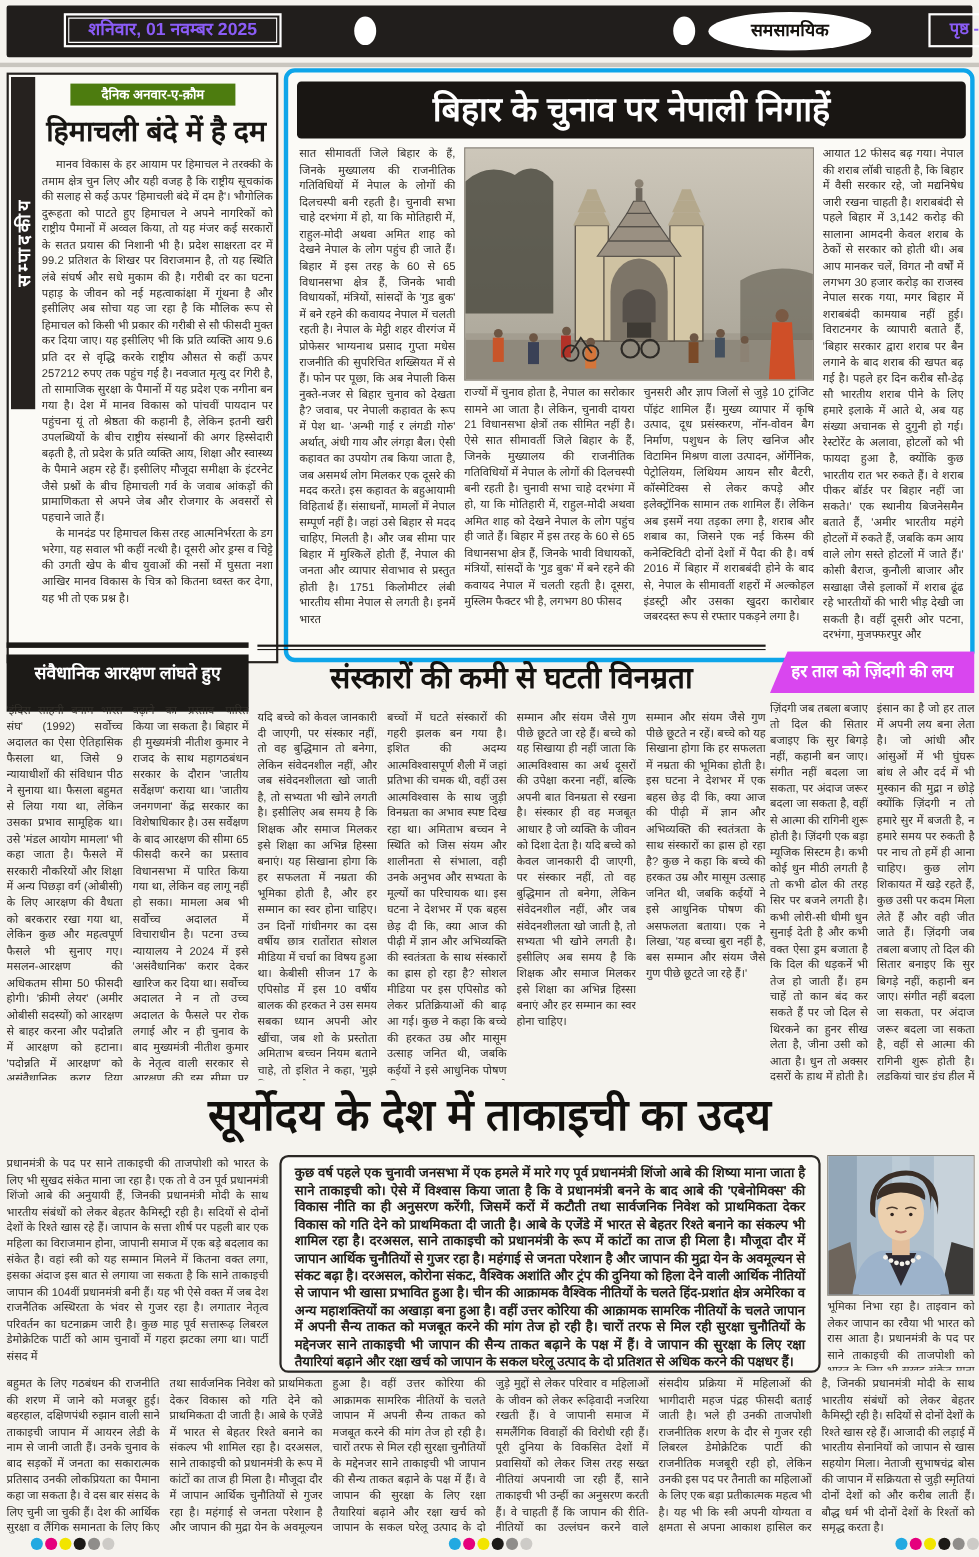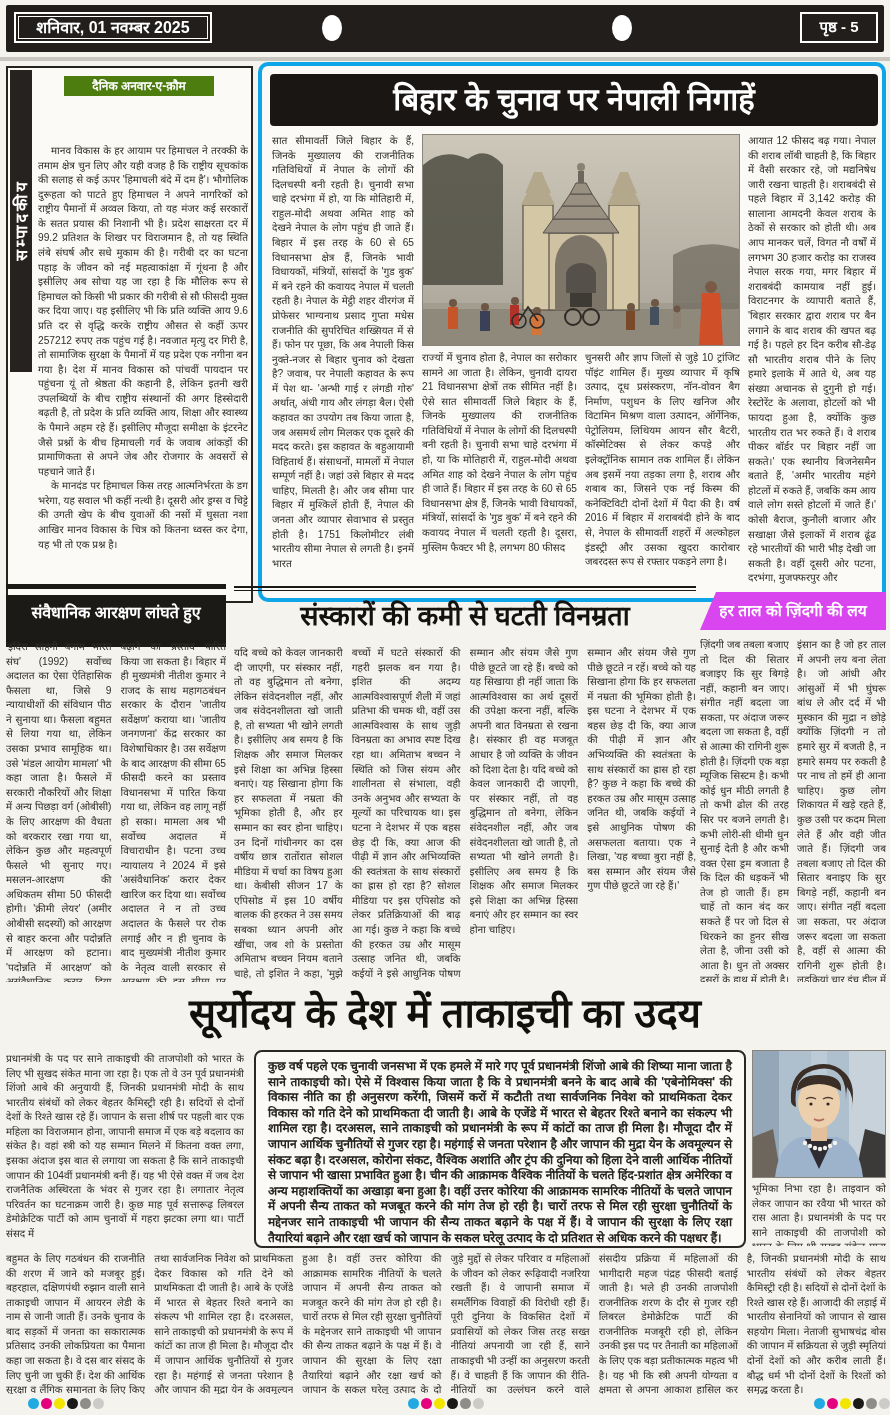--- a/index.html
+++ b/index.html
@@ -1,21 +1,21 @@
 <!DOCTYPE html>
 <html><head>
 <meta charset="utf-8">
 <style>
   * { margin:0; padding:0; box-sizing:border-box; }
   html,body { width:890px; height:1415px; }
   body { font-family:"Liberation Sans", sans-serif; background:#f5f3ee; position:relative; overflow:hidden; color:#24211d; }
   .abs { position:absolute; }
   
   .masthead-bar { left:6px; top:5px; width:878px; height:47px; background:#211e1c; border-radius:2px; }
-  .wframe { border:2px solid #fff; color:#ffffff; text-align:center; font-weight:700; }
+  .wframe { border:2px solid #fff; color:#8b5cf6; text-align:center; font-weight:700;margin-left:44px; }
   .date-box { left:8px; top:7px; width:198px; height:31px; font-size:16px; line-height:27px; box-shadow:inset 0 0 0 2px #211e1c, inset 0 0 0 3px #fff; }
   .divider-dot { width:20px; height:26px; background:#fff; border-radius:50%; top:10px; }
   .masthead-box { left:348px; top:7px; width:248px; height:31px; background:#fff; color:#16130f; font-weight:700; font-size:15px; line-height:29px; text-align:center; border:1px solid #16130f; box-shadow:0 0 0 2px #211e1c, 0 0 0 3px #fff; }
   .section-oval { left:638px; top:6px; width:148px; height:35px; background:#fff; border-radius:50%; color:#16130f; font-weight:800; font-size:16px; line-height:35px; text-align:center; }
   .page-box { left:794px; top:7px; width:78px; height:31px; font-size:15px; line-height:26px; }
   .header-shadow { left:0; top:57px; width:890px; height:4px; background:#c9c6bf; }
   
   .tcol { text-align:justify; font-size:10.2px; line-height:1.43; color:#322f2a; overflow:hidden; height:100%; }
   .tcol p { text-indent:13px; }
   
@@ -60,29 +60,31 @@
   .dots i { width:11px; height:11px; border-radius:50%; display:block; }
   .dots-left { left:28px; } .dots-center { left:408px; } .dots-right { left:814px; }
 </style>
 </head>
 <body>
 
 <div class="abs masthead-bar">
   <div class="abs wframe date-box">शनिवार, 01 नवम्बर 2025</div>
   <div class="abs divider-dot" style="left:316px"></div>
   <div class="abs divider-dot" style="left:606px"></div>
+  <div class="abs section-oval">समसामयिक</div>
   <div class="abs wframe page-box">पृष्ठ - 5</div>
 </div>
 <div class="abs header-shadow"></div>
 
 <div class="abs editorial-box">
   <div class="abs edit-strip">
     <span>सम्पादकीय</span>
   </div>
   <div class="abs edit-kicker">दैनिक अनवार-ए-क़ौम</div>
+  <div class="abs edit-headline">हिमाचली बंदे में है दम</div>
   <div class="abs tcol edit-body" style="height:452px">
     <p>मानव विकास के हर आयाम पर हिमाचल ने तरक्की के तमाम क्षेत्र चुन लिए और यही वजह है कि राष्ट्रीय सूचकांक की सलाह से कई ऊपर 'हिमाचली बंदे में दम है'। भौगोलिक दुरूहता को पाटते हुए हिमाचल ने अपने नागरिकों को राष्ट्रीय पैमानों में अव्वल किया, तो यह मंजर कई सरकारों के सतत प्रयास की निशानी भी है। प्रदेश साक्षरता दर में 99.2 प्रतिशत के शिखर पर विराजमान है, तो यह स्थिति लंबे संघर्ष और सधे मुकाम की है। गरीबी दर का घटना पहाड़ के जीवन को नई महत्वाकांक्षा में गूंथना है और इसीलिए अब सोचा यह जा रहा है कि मौलिक रूप से हिमाचल को किसी भी प्रकार की गरीबी से सौ फीसदी मुक्त कर दिया जाए। यह इसीलिए भी कि प्रति व्यक्ति आय 9.6 प्रति दर से वृद्धि करके राष्ट्रीय औसत से कहीं ऊपर 257212 रुपए तक पहुंच गई है। नवजात मृत्यु दर गिरी है, तो सामाजिक सुरक्षा के पैमानों में यह प्रदेश एक नगीना बन गया है। देश में मानव विकास को पांचवीं पायदान पर पहुंचना यूं तो श्रेष्ठता की कहानी है, लेकिन इतनी खरी उपलब्धियों के बीच राष्ट्रीय संस्थानों की अगर हिस्सेदारी बढ़ती है, तो प्रदेश के प्रति व्यक्ति आय, शिक्षा और स्वास्थ्य के पैमाने अहम रहे हैं। इसीलिए मौजूदा समीक्षा के इंटरनेट जैसे प्रश्नों के बीच हिमाचली गर्व के जवाब आंकड़ों की प्रामाणिकता से अपने जेब और रोजगार के अवसरों से पहचाने जाते हैं।</p>
     <p>के मानदंड पर हिमाचल किस तरह आत्मनिर्भरता के डग भरेगा, यह सवाल भी कहीं नत्थी है। दूसरी ओर ड्रग्स व चिट्टे की उगती खेप के बीच युवाओं की नसों में घुसता नशा आखिर मानव विकास के चित्र को कितना ध्वस्त कर देगा, यह भी तो एक प्रश्न है।</p>
   </div>
 </div>
 
 <div class="abs lead-box">
   <div class="abs lead-banner">बिहार के चुनाव पर नेपाली निगाहें</div>
   <div class="abs lead-content">
     <div class="tcol lead-c1">सात सीमावर्ती जिले बिहार के हैं, जिनके मुख्यालय की राजनीतिक गतिविधियों में नेपाल के लोगों की दिलचस्पी बनी रहती है। चुनावी सभा चाहे दरभंगा में हो, या कि मोतिहारी में, राहुल-मोदी अथवा अमित शाह को देखने नेपाल के लोग पहुंच ही जाते हैं। बिहार में इस तरह के 60 से 65 विधानसभा क्षेत्र हैं, जिनके भावी विधायकों, मंत्रियों, सांसदों के 'गुड बुक' में बने रहने की कवायद नेपाल में चलती रहती है। नेपाल के मेट्ठी शहर वीरगंज में प्रोफेसर भाग्यनाथ प्रसाद गुप्ता मधेस राजनीति की सुपरिचित शख्सियत में से हैं। फोन पर पूछा, कि अब नेपाली किस नुक्ते-नजर से बिहार चुनाव को देखता है? जवाब, पर नेपाली कहावत के रूप में पेश था- 'अन्भी गाई र लंगडी गोरु' अर्थात्, अंधी गाय और लंगड़ा बैल। ऐसी कहावत का उपयोग तब किया जाता है, जब असमर्थ लोग मिलकर एक दूसरे की मदद करते। इस कहावत के बहुआयामी विहितार्थ हैं। संसाधनों, मामलों में नेपाल सम्पूर्ण नहीं है। जहां उसे बिहार से मदद चाहिए, मिलती है। और जब सीमा पार बिहार में मुश्किलें होती हैं, नेपाल की जनता और व्यापार सेवाभाव से प्रस्तुत होती है। 1751 किलोमीटर लंबी भारतीय सीमा नेपाल से लगती है। इनमें भारत</div>

